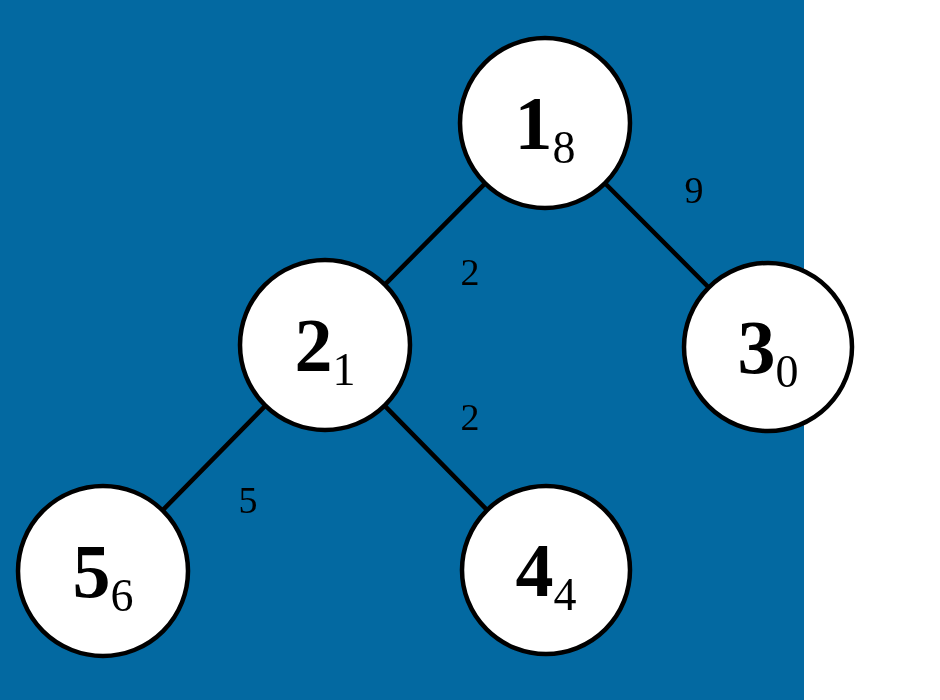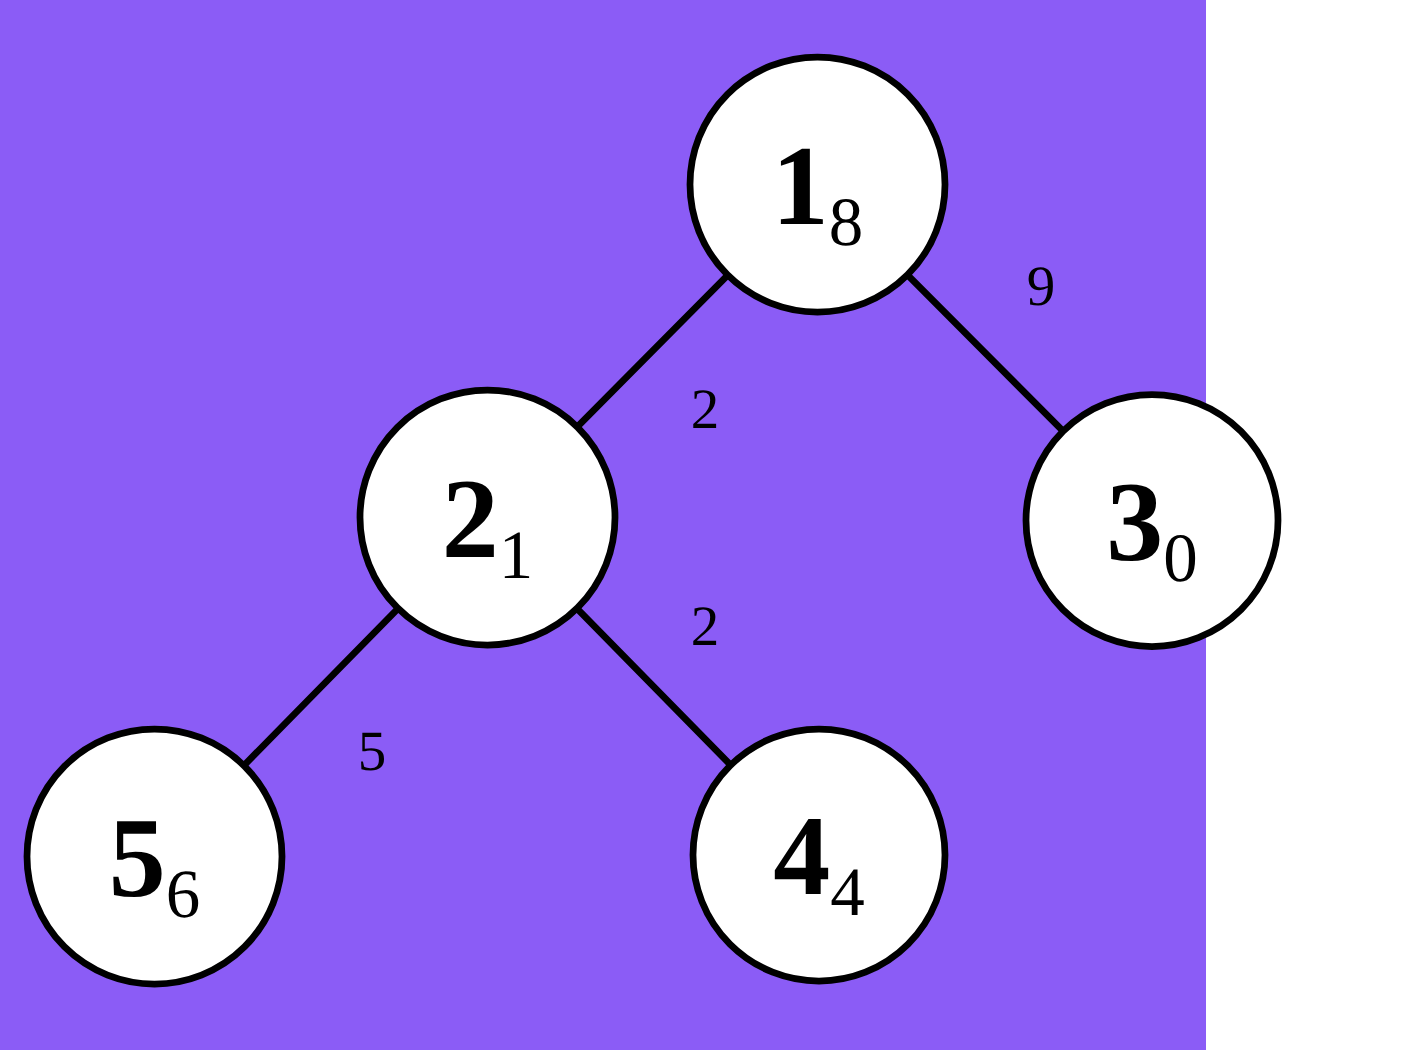--- a/index.html
+++ b/index.html
@@ -11,21 +11,21 @@
   body {
     width: 940px;
     height: 700px;
     overflow: hidden;
     font-family: "Liberation Serif", "DejaVu Serif", serif;
   }
   #diagram-root {
     position: relative;
     width: 804px;
     height: 700px;
-    background: #8b5cf6;
+    background: #0369a1;
   }
   svg.graph-canvas {
     position: absolute;
     top: 0;
     left: 0;
     width: 940px;
     height: 700px;
     display: block;
   }
   .node-circle {

